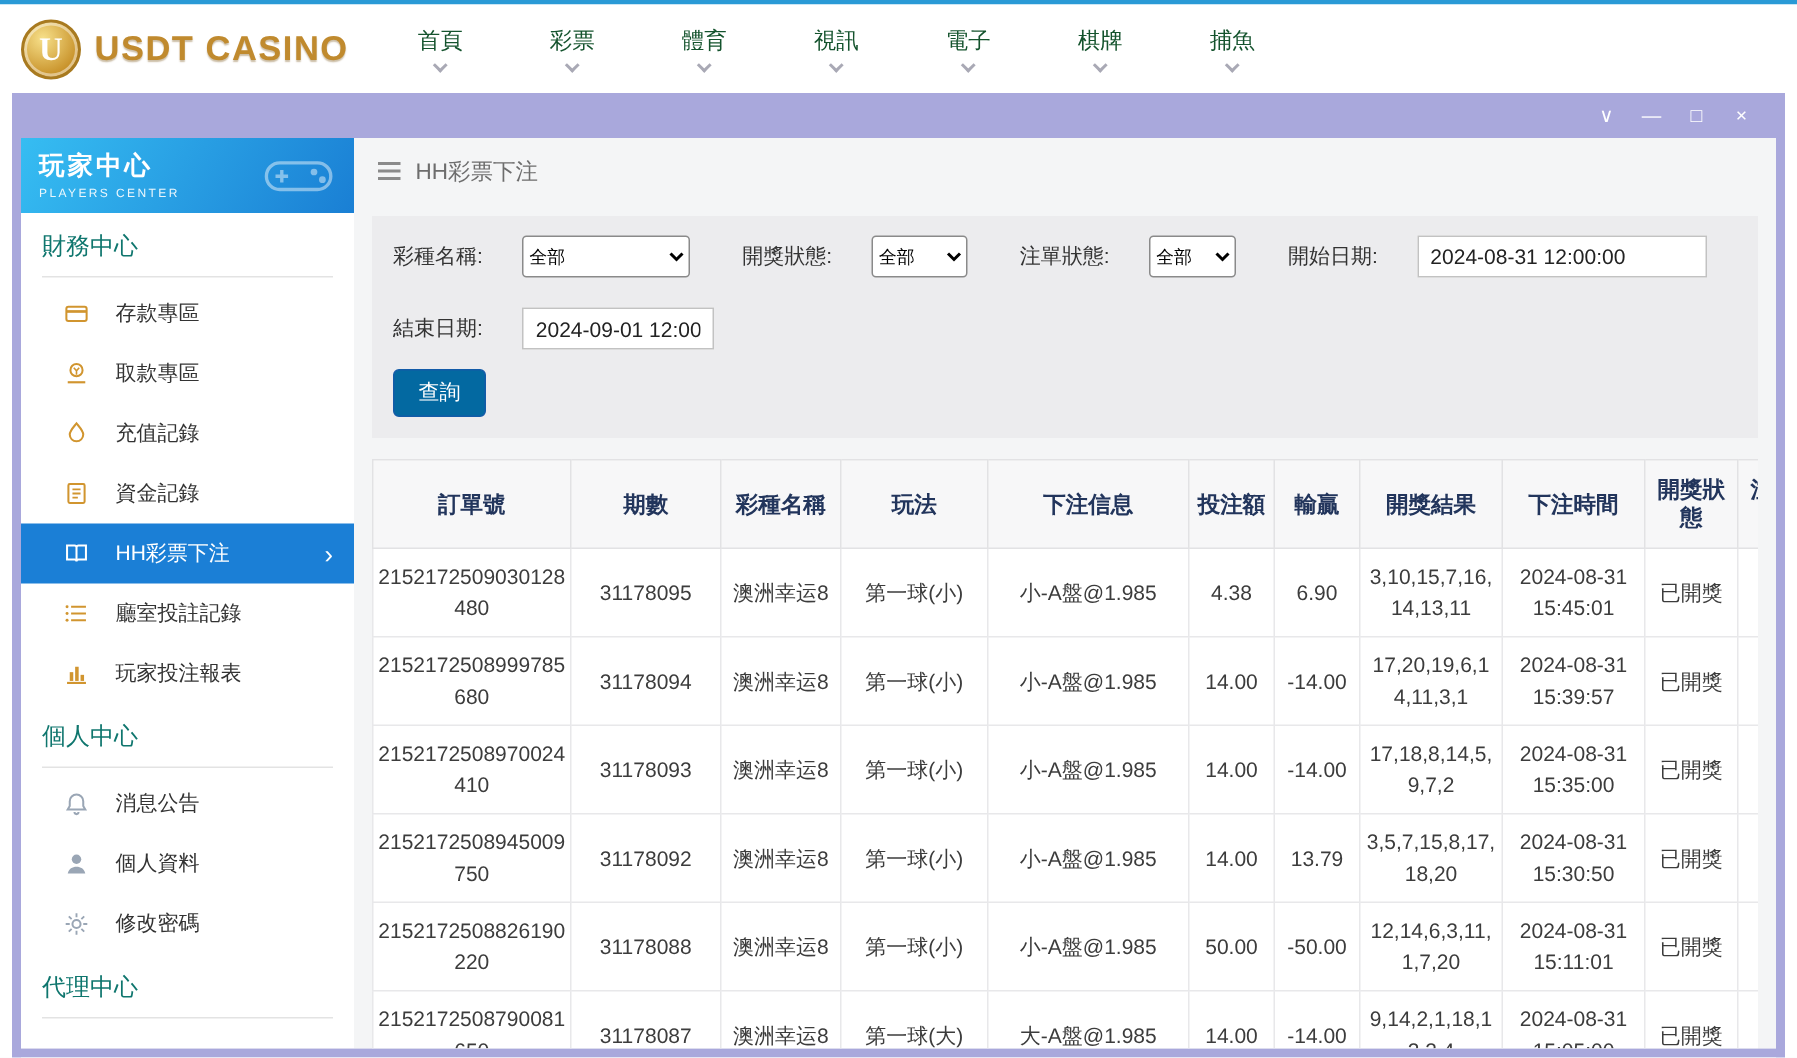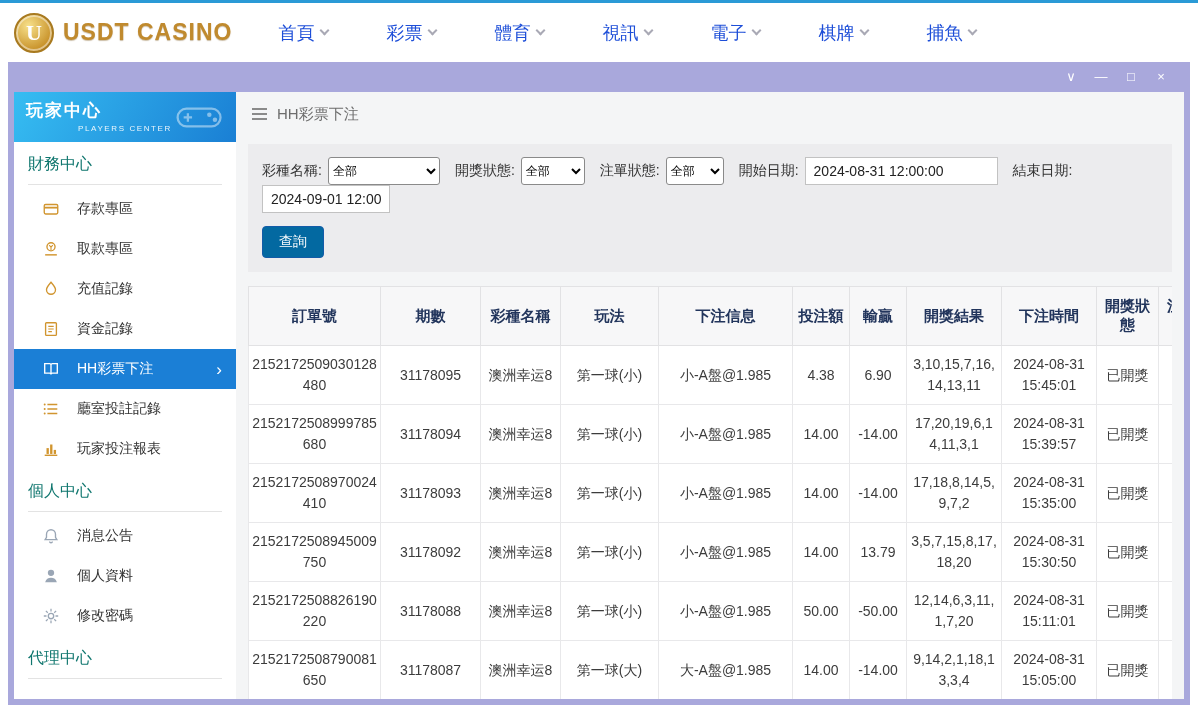--- a/index.html
+++ b/index.html
@@ -11,40 +11,40 @@
   .top-bar { height:59px; display:flex; align-items:center; padding:0 14px; background:#fff; }
   .logo { display:flex; align-items:center; gap:9px; cursor:pointer; }
   .logo-badge { width:40px; height:40px; border-radius:50%;
     background: radial-gradient(circle at 35% 30%, #f7e08a, #c8922a 72%);
     border:2px solid #a87a20; color:#fff; display:flex; align-items:center; justify-content:center;
     font-family:"Liberation Serif", serif; font-size:22px; font-weight:bold;
     box-shadow: inset 0 0 0 2px rgba(255,255,255,.45); }
   .logo-text { font-size:23px; font-weight:bold; color:#c08a2e; letter-spacing:1px;
     text-shadow: 0 1px 1px rgba(110,70,0,.35); }
   .top-nav { display:flex; margin-left:46px; gap:58px; }
-  .nav-item { display:flex; align-items:center; gap:7px; font-size:18px; color:#1d4ed8; cursor:pointer; white-space:nowrap; }
+  .nav-item { display:flex; align-items:center; gap:7px; font-size:15px; color:#14532d; cursor:pointer; white-space:nowrap;flex-direction:column; }
   .chev { width:7px; height:7px; border-right:2px solid #a9a9b5; border-bottom:2px solid #a9a9b5;
     transform: rotate(45deg); margin-top:-4px; }
 
   
   .window { height:643px; margin:0 8px; background:#f4f5f6;
     border-left:6px solid #a9a8dc; border-right:6px solid #a9a8dc; border-bottom:6px solid #a9a8dc;
     display:flex; flex-direction:column; }
   .titlebar { height:30px; background:#a9a8dc; display:flex; align-items:center; justify-content:flex-end;
     padding-right:8px; flex-shrink:0; }
   .window-controls { display:flex; }
   .win-btn { color:#fff; width:30px; text-align:center; font-size:13px; cursor:pointer; line-height:30px; }
   .window-body { flex:1; display:flex; overflow:hidden; }
 
   
   .sidebar { width:222px; background:#fff; overflow:hidden; flex-shrink:0; }
   .sidebar-header { height:50px; background:linear-gradient(120deg,#36bdf2,#1a7fd4);
     color:#fff; padding:7px 12px; position:relative; overflow:hidden; }
   .sidebar-title { font-size:17px; font-weight:bold; letter-spacing:2px; }
-  .sidebar-subtitle { font-size:8px; letter-spacing:1.6px; margin-top:2px; opacity:.9;text-align:center; }
+  .sidebar-subtitle { font-size:8px; letter-spacing:1.6px; margin-top:2px; opacity:.9; }
   .gamepad { position:absolute; right:8px; top:7px; width:56px; height:36px; opacity:.45; }
   .side-section { margin:12px 14px 4px; border-bottom:1px solid #e3e3e3; padding-bottom:9px; }
   .side-section-title { color:#0f766e; font-size:16px; }
   .side-item { height:40px; display:flex; align-items:center; padding-left:28px; gap:17px;
     font-size:14px; color:#333; cursor:pointer; position:relative; }
   .side-item.active, .side-item.active:hover { background:#1b7fd6; color:#fff; }
   .side-icon { width:18px; height:18px; display:inline-flex; }
   .side-icon svg { width:18px; height:18px; }
   .sec-0 .side-icon { color:#d1952f; }
   .sec-1 .side-icon { color:#9aa6b5; }
@@ -52,21 +52,21 @@
   .side-arrow { position:absolute; right:14px; font-size:17px; line-height:1; }
 
   
   .main { flex:1; display:flex; flex-direction:column; overflow:hidden; background:#f4f5f6; }
   .main-header { height:44px; flex-shrink:0; display:flex; align-items:center; gap:10px;
     padding-left:16px; color:#6d6d6d; font-size:15px; }
   .hamburger { display:inline-flex; flex-direction:column; gap:3px; cursor:pointer; }
   .hamburger i { width:15px; height:2px; background:#8a8a8a; display:block; }
 
   .filter-card { margin:8px 12px 14px; background:#ececee; padding:13px 14px 14px; flex-shrink:0; }
-  .filter-row { display:flex; align-items:center; flex-wrap:wrap; }
+  .filter-row { display:flex; align-items:center; flex-wrap:wrap;gap:20px; }
   .f-label { font-size:14px; color:#333; margin-right:6px; white-space:nowrap; }
   .f-select { height:28px; border:1px solid #8a8a8a; border-radius:3px; background:#fff;
     font-size:12px; margin-right:15px; font-family:"Liberation Sans", sans-serif; }
   .f-input { height:28px; border:1px solid #c2c2c2; background:#fff; font-size:14px;
     padding:0 8px; margin-right:15px; color:#222; font-family:"Liberation Sans", sans-serif; }
   [data-name="lottery-select"] { width:112px; }
   [data-name="draw-status-select"] { width:64px; }
   [data-name="bet-status-select"] { width:58px; }
   [data-name="start-date-input"] { width:193px; }
   [data-name="end-date-input"] { width:128px; margin-right:0; }

